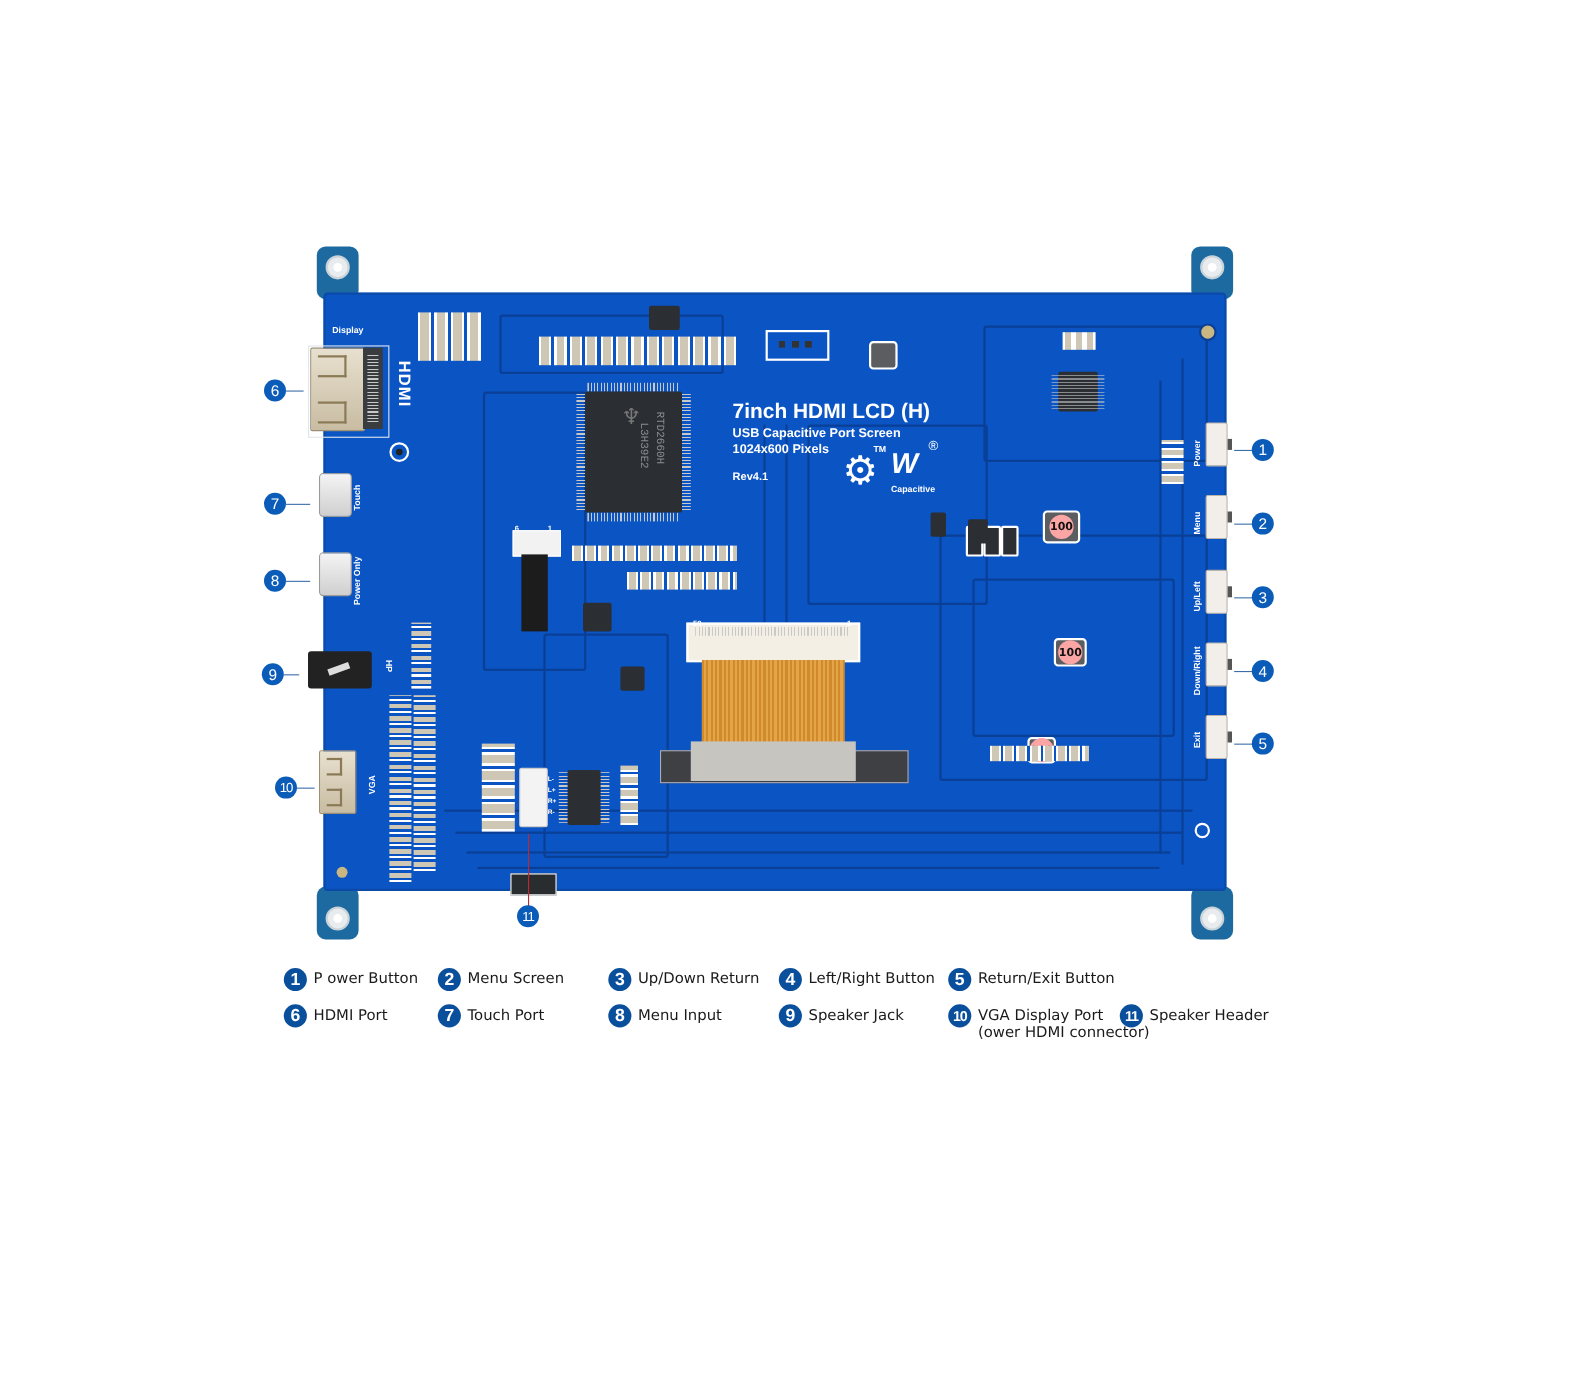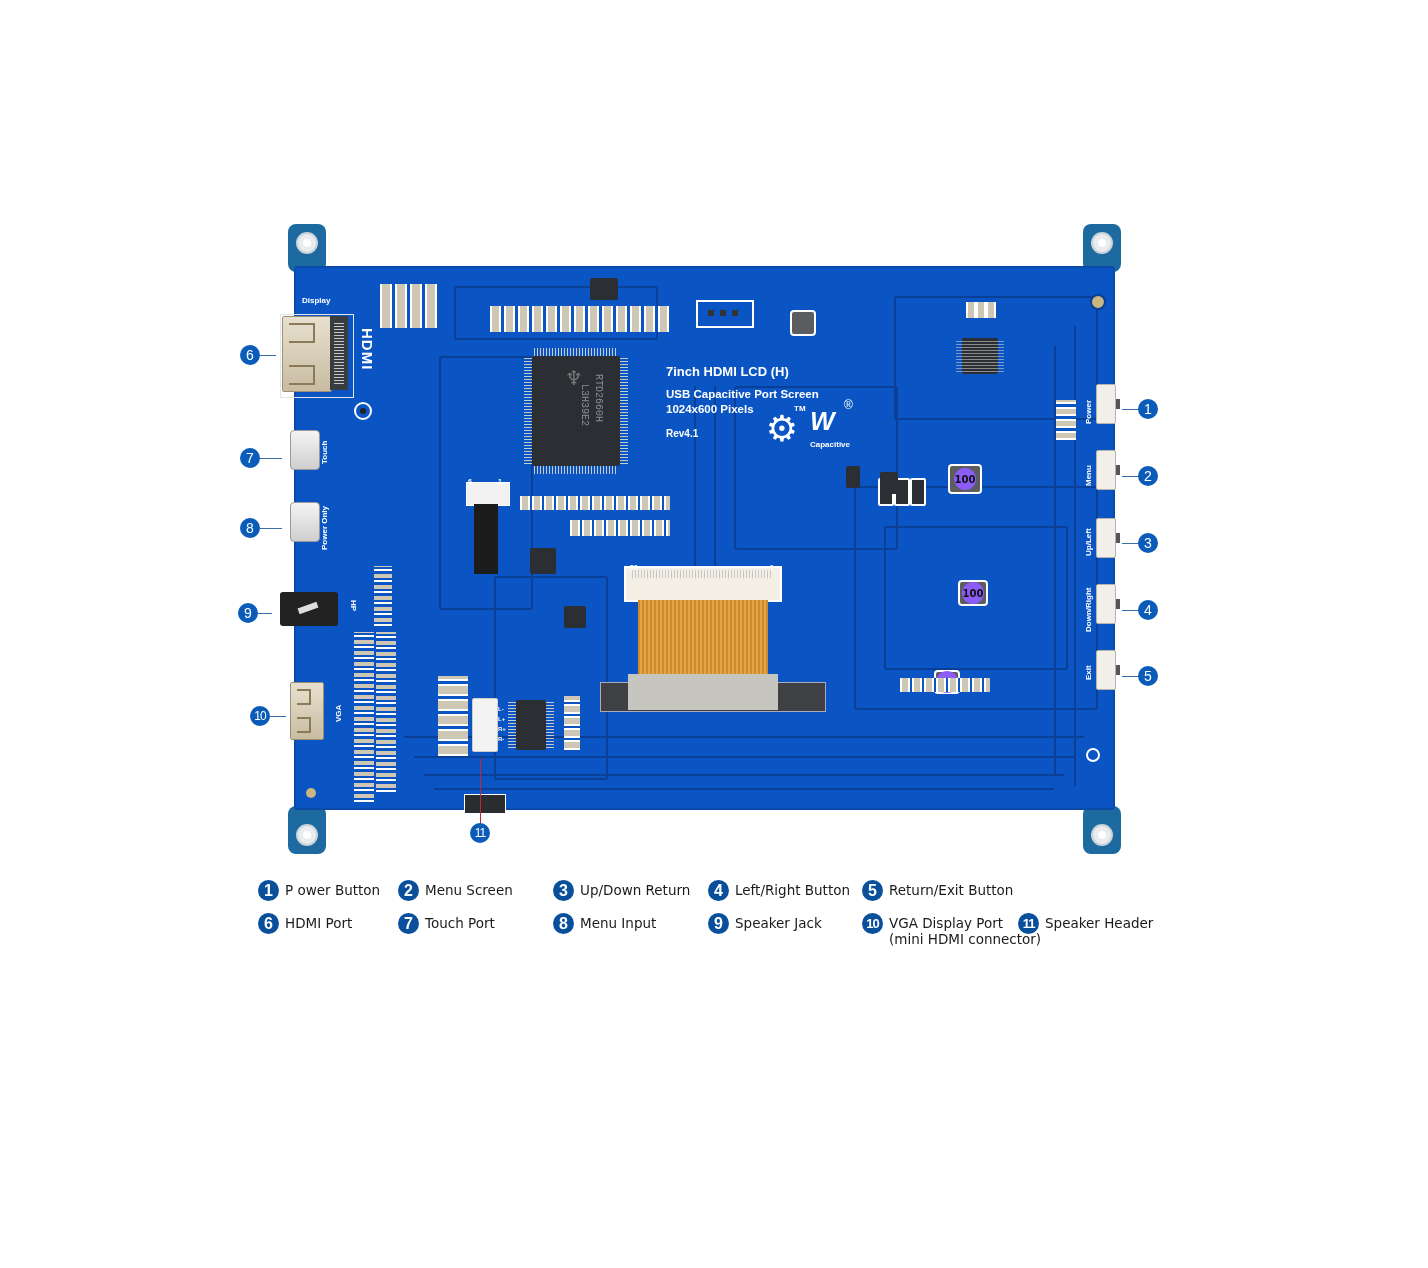--- a/index.html
+++ b/index.html
@@ -19,21 +19,21 @@
   .pins-h{position:absolute;background:repeating-linear-gradient(90deg,#c8c8c8 0 1px,transparent 1px 3px);}
   .pins-v{position:absolute;background:repeating-linear-gradient(0deg,#c8c8c8 0 1px,transparent 1px 3px);}
   .silk{position:absolute;color:#fff;font-weight:bold;font-family:"Liberation Sans",sans-serif;white-space:nowrap;}
   .vert{transform-origin:left top;transform:rotate(-90deg);}
   .vert90{transform-origin:left top;transform:rotate(90deg);}
   .port-hdmi{position:absolute;background:linear-gradient(180deg,#e8e0cf,#c8bca2);border:1px solid #9c8f74;border-radius:2px;}
   .usb{position:absolute;background:linear-gradient(180deg,#f4f4f4,#cfcfcf);border:1px solid #9a9a9a;border-radius:4px;}
   .btn-sw{position:absolute;width:18px;height:38px;background:#f2efea;border:1px solid #b9b3aa;border-radius:2px;}
   .btn-sw::after{content:"";position:absolute;right:-5px;top:14px;width:4px;height:10px;background:#555;}
   .inductor{position:absolute;background:#5b5d60;border:2px solid #fff;border-radius:4px;color:#111;font-size:10px;font-weight:bold;display:flex;align-items:center;justify-content:center;}
-  .inductor span{background:#8b5cf6;border-radius:50%;width:22px;height:22px;display:flex;align-items:center;justify-content:center;}
+  .inductor span{background:#fca5a5;border-radius:50%;width:22px;height:22px;display:flex;align-items:center;justify-content:center;}
   
   .num{position:absolute;width:20px;height:20px;border-radius:50%;background:#0a5cb8;color:#fff;font-size:14px;font-family:"Liberation Sans",sans-serif;display:flex;align-items:center;justify-content:center;line-height:1;}
   .num.two{font-size:12px;letter-spacing:-1px;}
   .leader{position:absolute;height:1px;background:#3a6ea8;}
   .leader-red{position:absolute;width:1px;background:#c0282e;}
   
   .legend-item{position:absolute;display:flex;align-items:flex-start;gap:6px;font-family:"DejaVu Sans",sans-serif;font-size:13.5px;color:#1a1a1a;}
   .legend-item .ln{width:21px;height:21px;border-radius:50%;background:#0a4f9c;color:#fff;font-family:"Liberation Sans",sans-serif;font-size:16px;font-weight:bold;display:flex;align-items:center;justify-content:center;flex:none;}
   .legend-item .ln.two{font-size:13px;letter-spacing:-1px;}
   .legend-item .lt{padding-top:2px;line-height:16px;}
@@ -116,21 +116,21 @@
     <div class="pins-h" style="left:240px;top:82px;width:84px;height:8px;"></div>
     <div class="pins-h" style="left:240px;top:200px;width:84px;height:8px;"></div>
     <div class="pins-v" style="left:230px;top:92px;width:8px;height:106px;"></div>
     <div class="pins-v" style="left:326px;top:92px;width:8px;height:106px;"></div>
     <div class="chip" style="left:238px;top:90px;width:88px;height:110px;">
       <div class="abs" style="left:30px;top:10px;width:24px;height:24px;color:#777;font-size:20px;line-height:24px;text-align:center;">♆</div>
       <div class="abs vert90" style="left:72px;top:18px;color:#8a8d90;font-size:10px;font-family:'Liberation Mono',monospace;">RTD2660H</div>
       <div class="abs vert90" style="left:58px;top:28px;color:#8a8d90;font-size:10px;font-family:'Liberation Mono',monospace;">L3H39E2</div>
     </div>
 
-    <div class="silk" style="left:372px;top:98px;font-size:13px;">7inch HDMI LCD (H)</div>
+    <div class="silk" style="left:372px;top:98px;font-size:19px;">7inch HDMI LCD (H)</div>
     <div class="silk" style="left:372px;top:122px;font-size:11.5px;">USB Capacitive Port Screen</div>
     <div class="silk" style="left:372px;top:137px;font-size:11.5px;">1024x600 Pixels</div>
     <div class="silk" style="left:372px;top:162px;font-size:10px;">Rev4.1</div>
     <div class="abs" style="left:466px;top:140px;width:44px;height:46px;color:#fff;font-size:36px;line-height:46px;text-align:center;">⚙</div>
     <div class="silk" style="left:500px;top:138px;font-size:8px;">TM</div>
     <div class="silk" style="left:516px;top:140px;font-size:26px;letter-spacing:-3px;font-style:italic;">W</div>
     <div class="silk" style="left:550px;top:132px;font-size:12px;font-weight:normal;">®</div>
     <div class="silk" style="left:516px;top:174px;font-size:8px;">Capacitive</div>
 
     <div class="abs" style="left:402px;top:34px;width:54px;height:24px;border:2px solid #fff;">
@@ -266,20 +266,20 @@
     <span class="lt">Menu Input</span>
   </div>
   <div class="legend-item" style="left:708px;top:913px;">
     <span class="ln">9</span>
     <span class="lt">Speaker Jack</span>
   </div>
   <div class="legend-item" style="left:862px;top:913px;">
     <span class="ln two">10</span>
     <span class="lt">
       <span>VGA Display Port</span><br>
-      <span>(mini HDMI connector)</span>
+      <span>(ower HDMI connector)</span>
     </span>
   </div>
   <div class="legend-item" style="left:1018px;top:913px;">
     <span class="ln two">11</span>
     <span class="lt">Speaker Header</span>
   </div>
 </div>
 
 </body></html>

